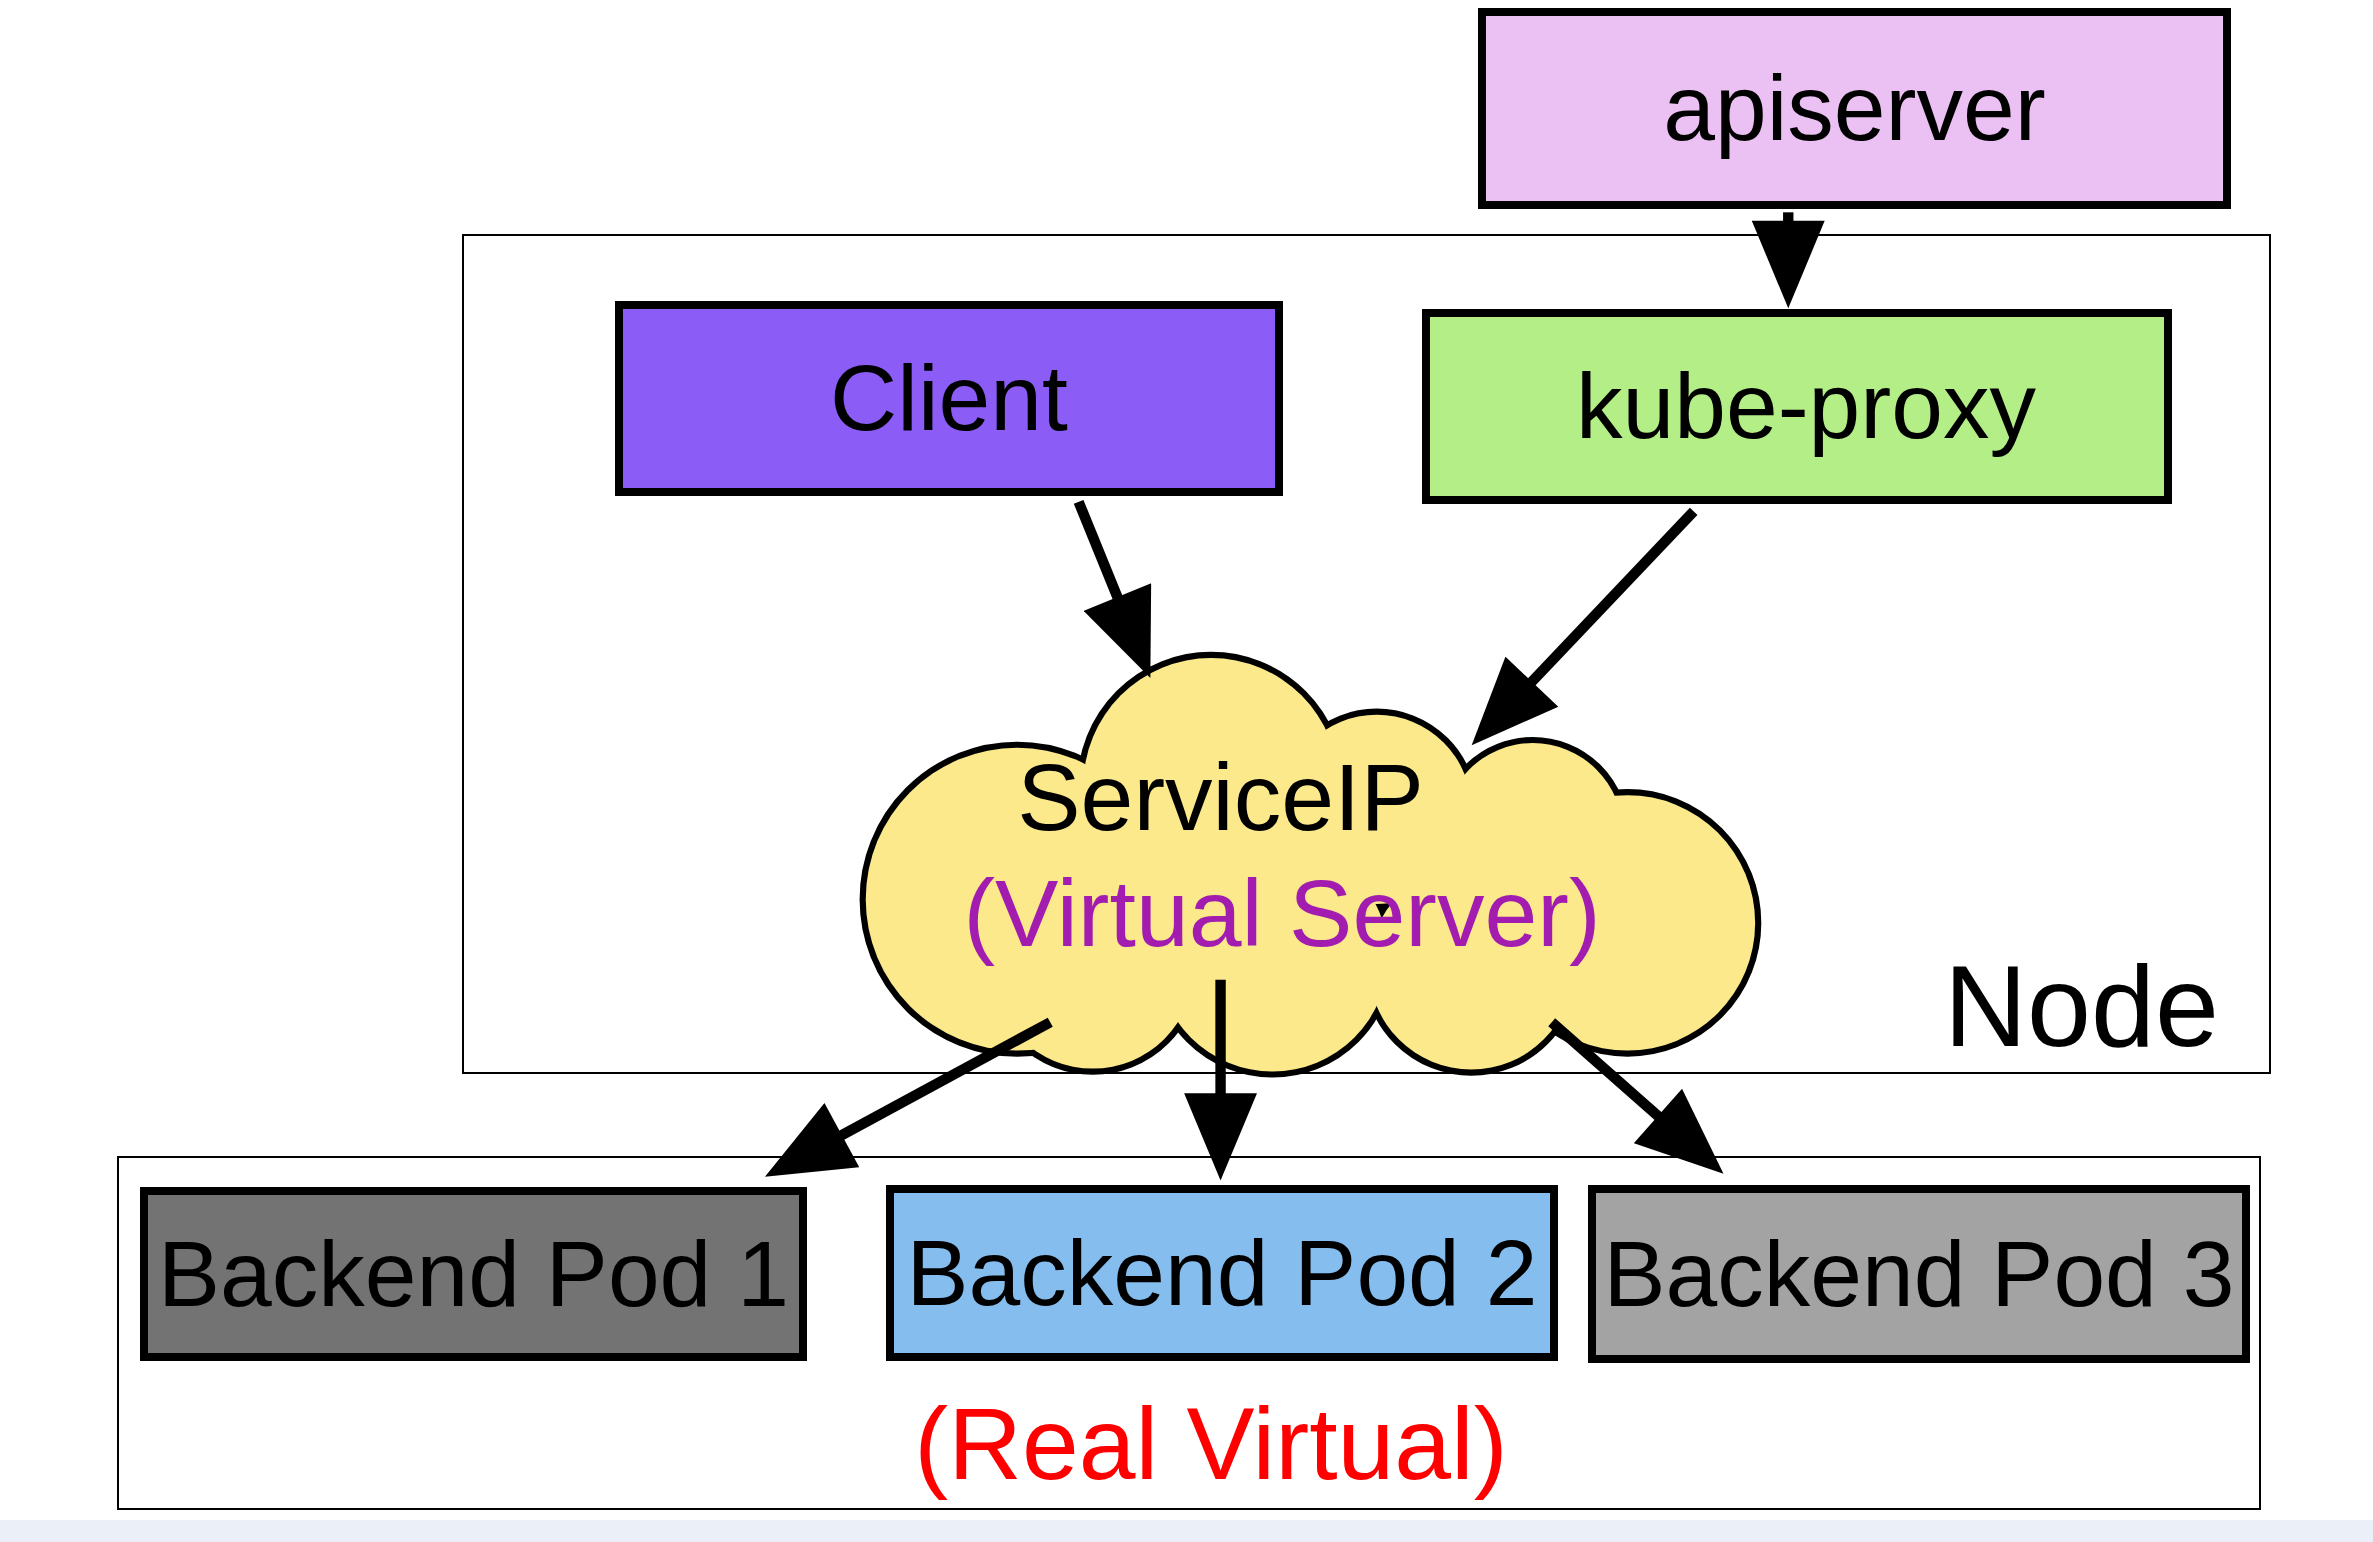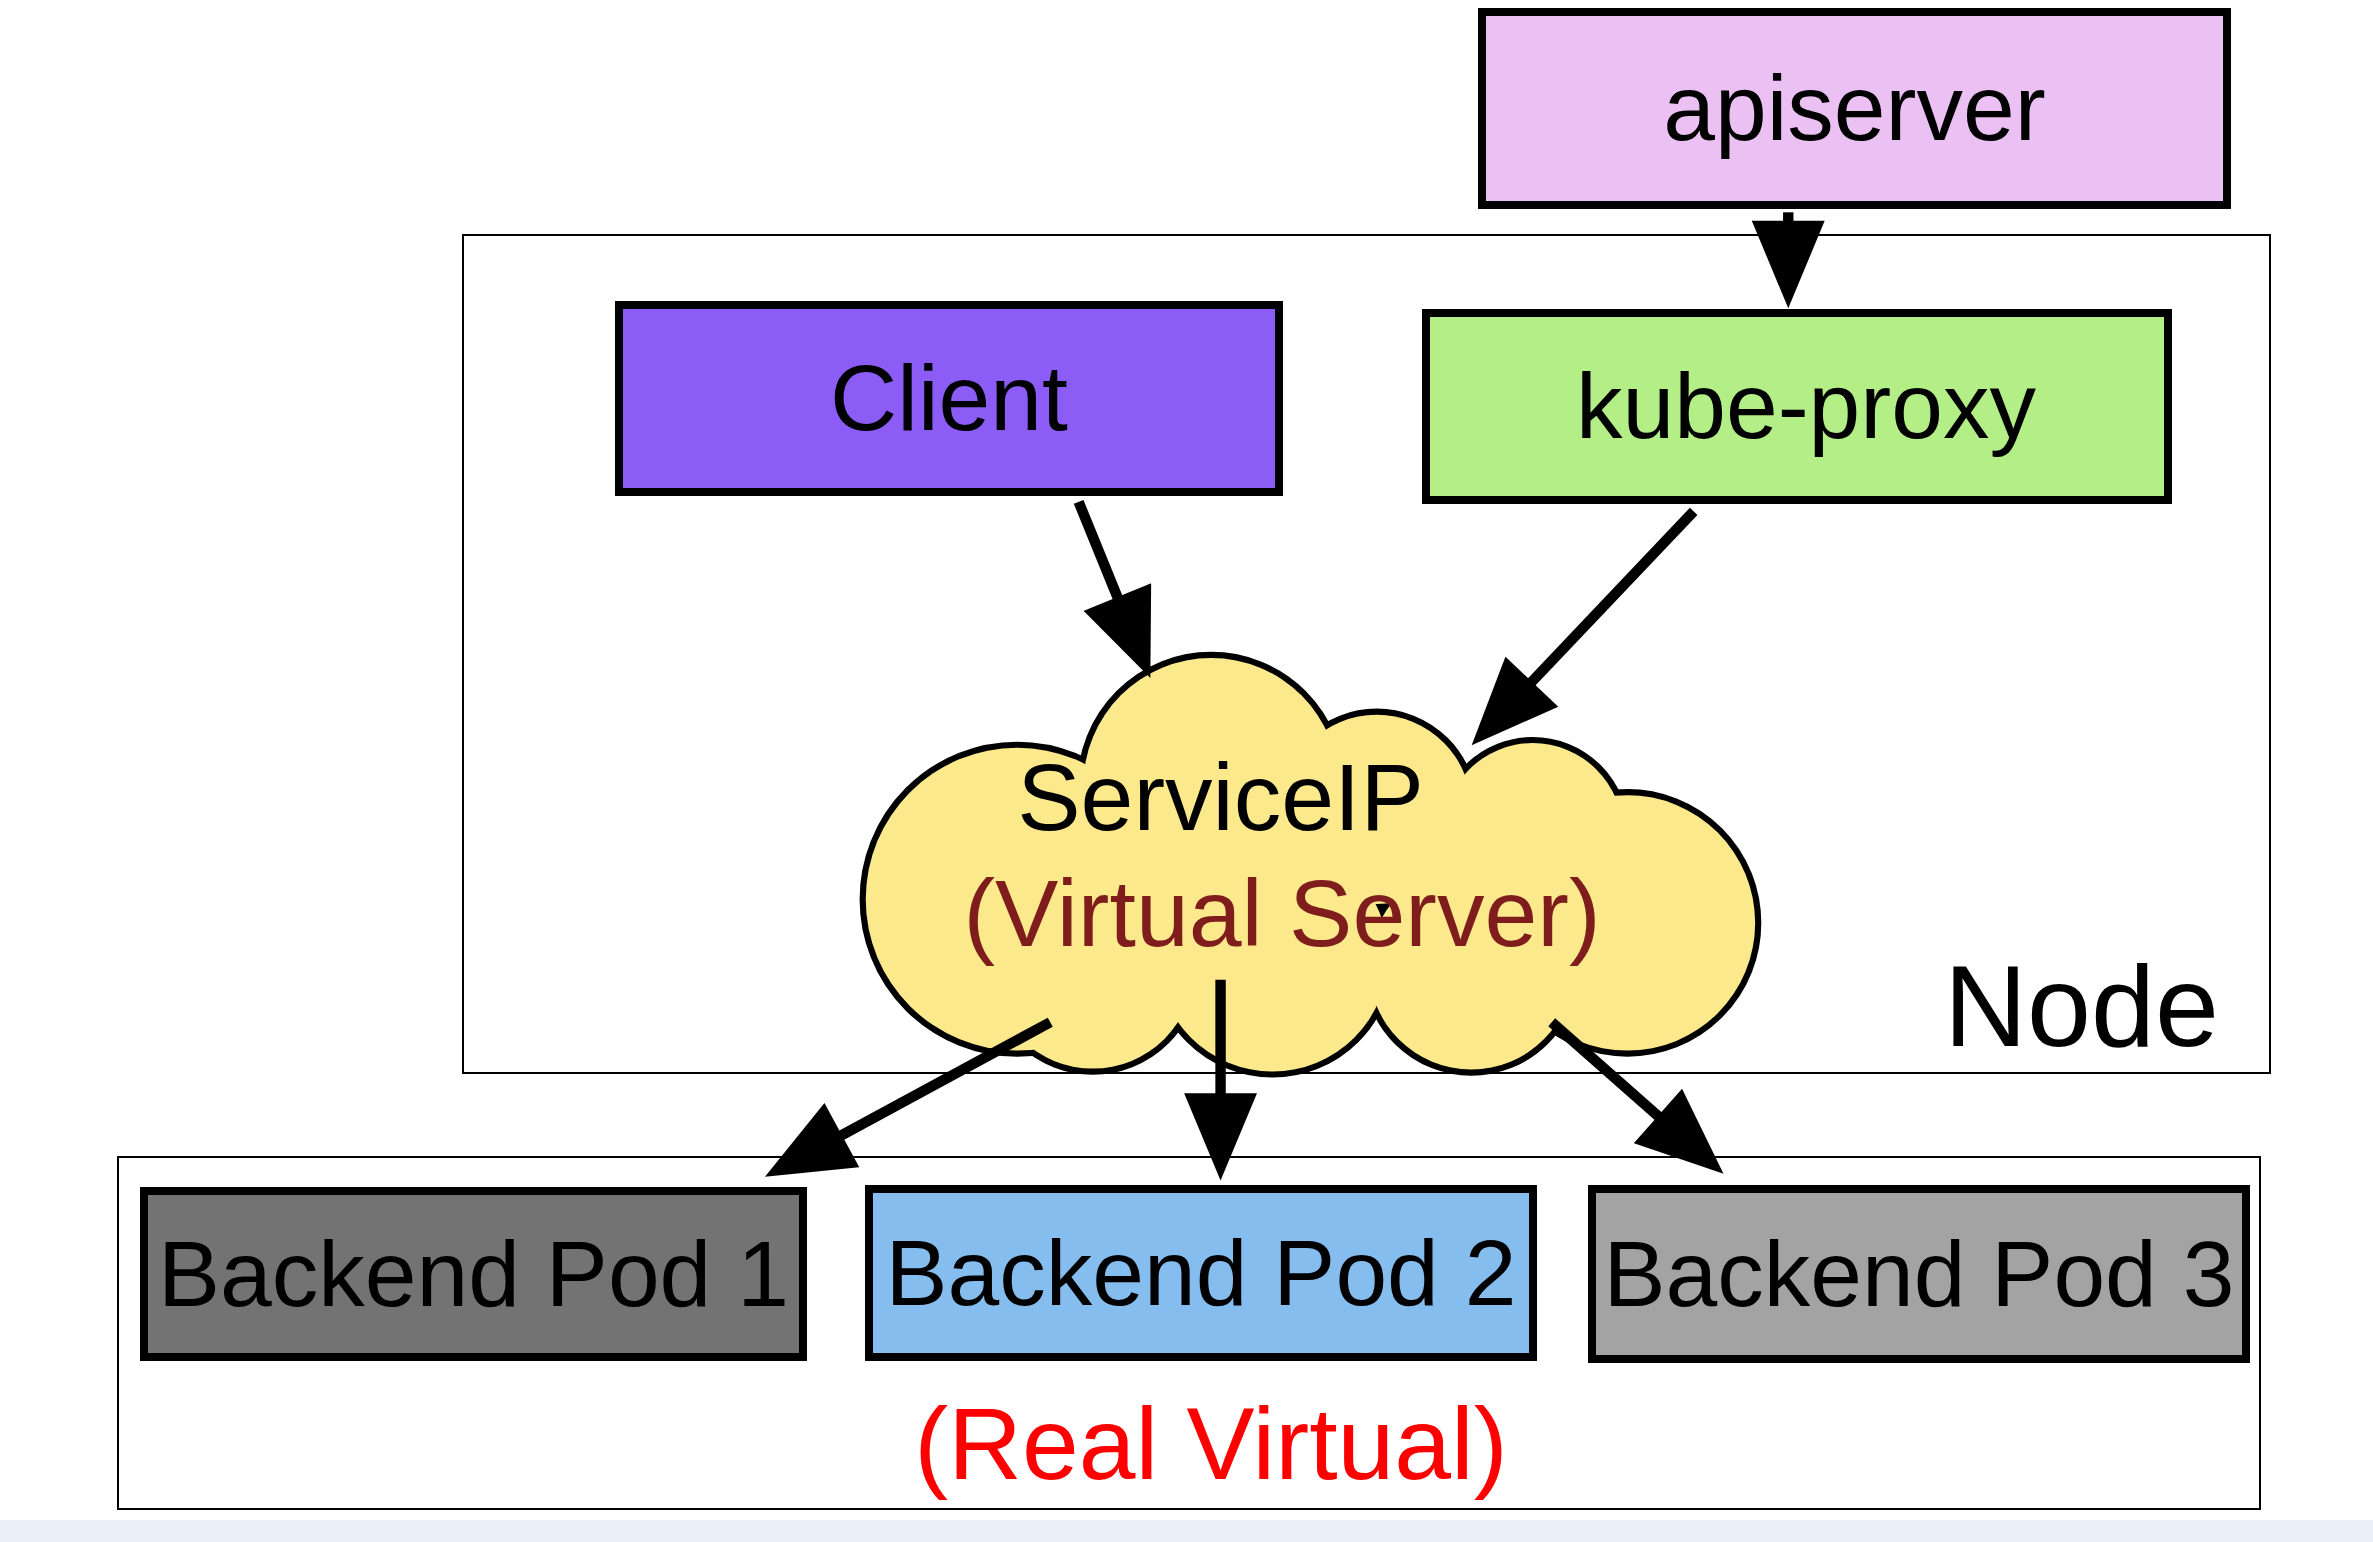--- a/index.html
+++ b/index.html
@@ -19,21 +19,21 @@
   .thick{border:8.5px solid #000;}
   .thin{border:2.8px solid #000;}
   .boxlabel{font-size:93px;line-height:1;white-space:nowrap;}
   
   .apiserver{left:1478px;top:7.6px;width:753px;height:201px;background:#ebc0f2;}
   .client{left:615px;top:301px;width:668px;height:195px;background:#f0ca85;}
   .kubeproxy{left:1422px;top:309px;width:750px;height:195px;background:#b4ee86;padding-left:18px;}
   .nodebox{left:462px;top:234px;width:1809px;height:840px;background:transparent;}
   .realserverbox{left:117px;top:1156px;width:2144px;height:354px;background:transparent;}
   .pod1{left:140px;top:1187px;width:667px;height:174px;background:#85bdee;}
-  .pod2{left:865px;top:1185px;width:672px;height:176px;background:#85bdee;}
+  .pod2{left:886px;top:1185px;width:672px;height:176px;background:#85bdee;}
   .pod3{left:1588px;top:1185px;width:662px;height:178px;background:#85bdee;}
   
   .freelabel{
     position:absolute;display:flex;align-items:center;justify-content:center;
     white-space:nowrap;color:#000;z-index:3;line-height:1;
   }
   .nodelabel{left:1845px;top:948px;width:473px;height:117px;font-size:115px;}
   .serviceip{left:842px;top:746px;width:757px;height:102px;font-size:95px;}
   .virtualserver{left:809px;top:862px;width:946px;height:102px;font-size:95px;color:#ff0000;}
   .realserverlabel{left:738px;top:1384px;width:946px;height:119px;font-size:102px;color:#ff0000;}
@@ -108,21 +108,21 @@
       <line x1="1140" y1="530" x2="1210" y2="702" marker-end="url(#arrowhead)"></line>
       <line x1="1790" y1="540" x2="1566" y2="776" marker-end="url(#arrowhead)"></line>
       <line x1="1110" y1="1080" x2="822" y2="1236" marker-end="url(#arrowhead)"></line>
       <line x1="1290" y1="1035" x2="1290" y2="1232" marker-end="url(#arrowhead)"></line>
       <line x1="1640" y1="1080" x2="1810" y2="1230" marker-end="url(#arrowhead)"></line>
     </g>
   </svg>
 
   <div class="freelabel serviceip" style="color: rgb(0, 0, 0);">ServiceIP</div>
 
-  <div class="freelabel virtualserver" style="color: #7f1d1d;">(Virtual Server)</div>
+  <div class="freelabel virtualserver" style="color: #a21caf;">(Virtual Server)</div>
 
   <div class="freelabel nodelabel">Node</div>
 
   <div class="freelabel realserverlabel" style="color: rgb(255, 0, 0);">(Real Virtual)</div>
 
   <div class="footerstrip" style="background-color: rgb(235, 239, 247);"></div>
 </div>
 
 
 </body></html>

